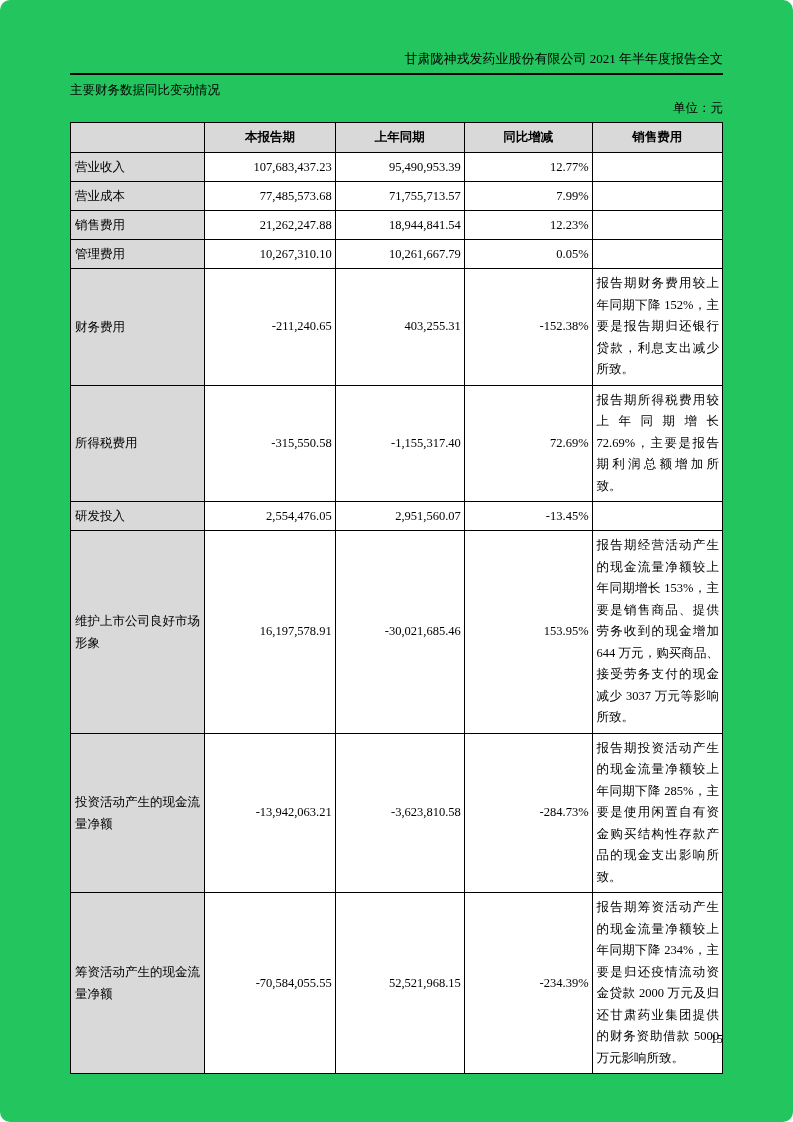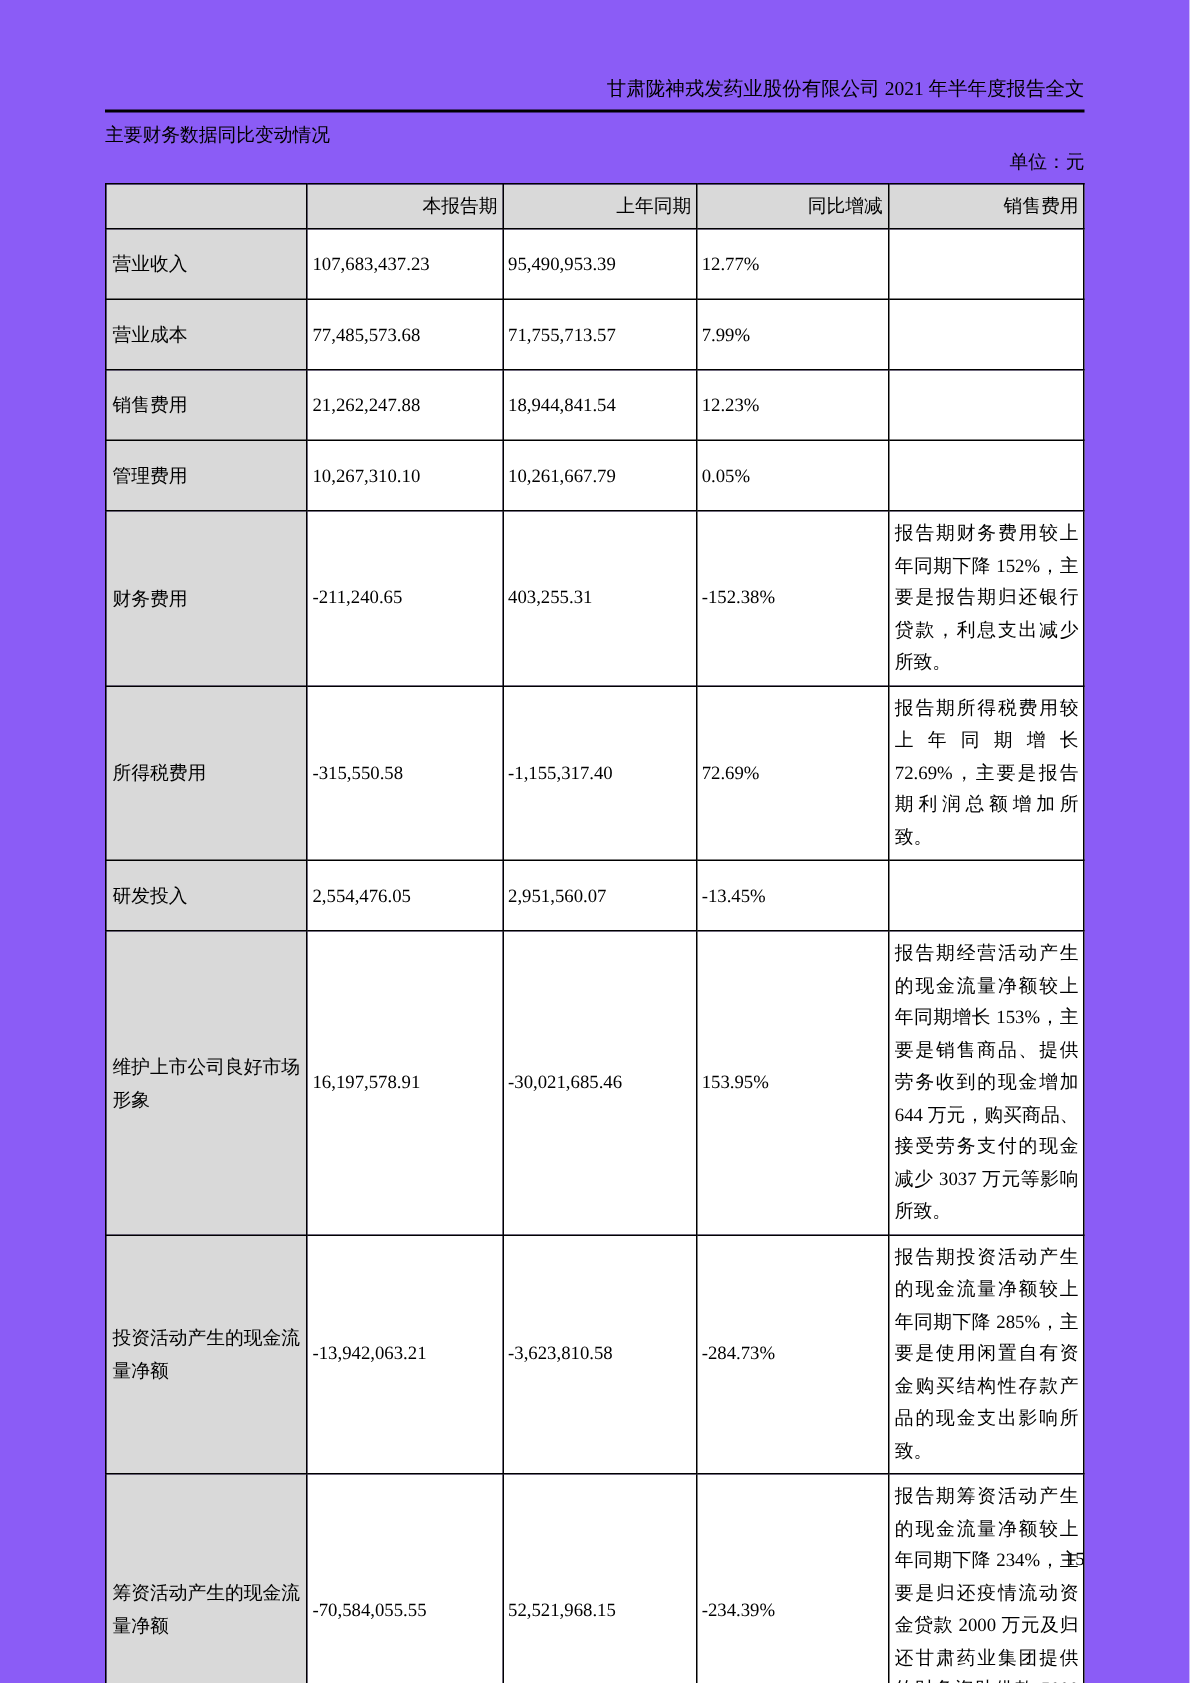--- a/index.html
+++ b/index.html
@@ -2,24 +2,25 @@
 <html><head>
 <meta charset="utf-8">
 <style>
   * { box-sizing: border-box; margin: 0; padding: 0; }
   html, body { background: #ffffff; }
   .page {
     position: relative;
     width: 793px;
     height: 1122px;
     margin: 0 auto;
-    background: #8b5cf6;
+    background: #22c55e;
     color: #000000;
     font-family: "Liberation Serif", "DejaVu Serif", serif;
     overflow: hidden;
+    border-radius: 10px;
   }
   .content {
     position: absolute;
     left: 70px;
     top: 50px;
     width: 653px;
   }
   .doc-header {
     text-align: right;
     font-size: 13px;
@@ -52,33 +53,33 @@
     border: 1.5px solid #000000;
   }
   table.fin-table th,
   table.fin-table td {
     border: 1px solid #000000;
     vertical-align: middle;
   }
   table.fin-table th {
     height: 30px;
     background: #d9d9d9;
-    font-weight: normal;
-    text-align: right;
+    font-weight: bold;
+    text-align: center;
     padding: 2px 3px;
   }
   td.label {
     background: #d9d9d9;
     text-align: left;
     padding: 3px 3px 3px 4px;
     line-height: 22px;
-    height: 47px;
+    height: 29px;
   }
   td.num {
-    text-align: left;
+    text-align: right;
     padding: 3px 3px;
     height: 29px;
     background: #ffffff;
     margin-top: 24px;
   }
   td.reason {
     text-align: justify;
     text-justify: inter-character;
     padding: 4px 3px 4px 4px;
     line-height: 21.5px;

